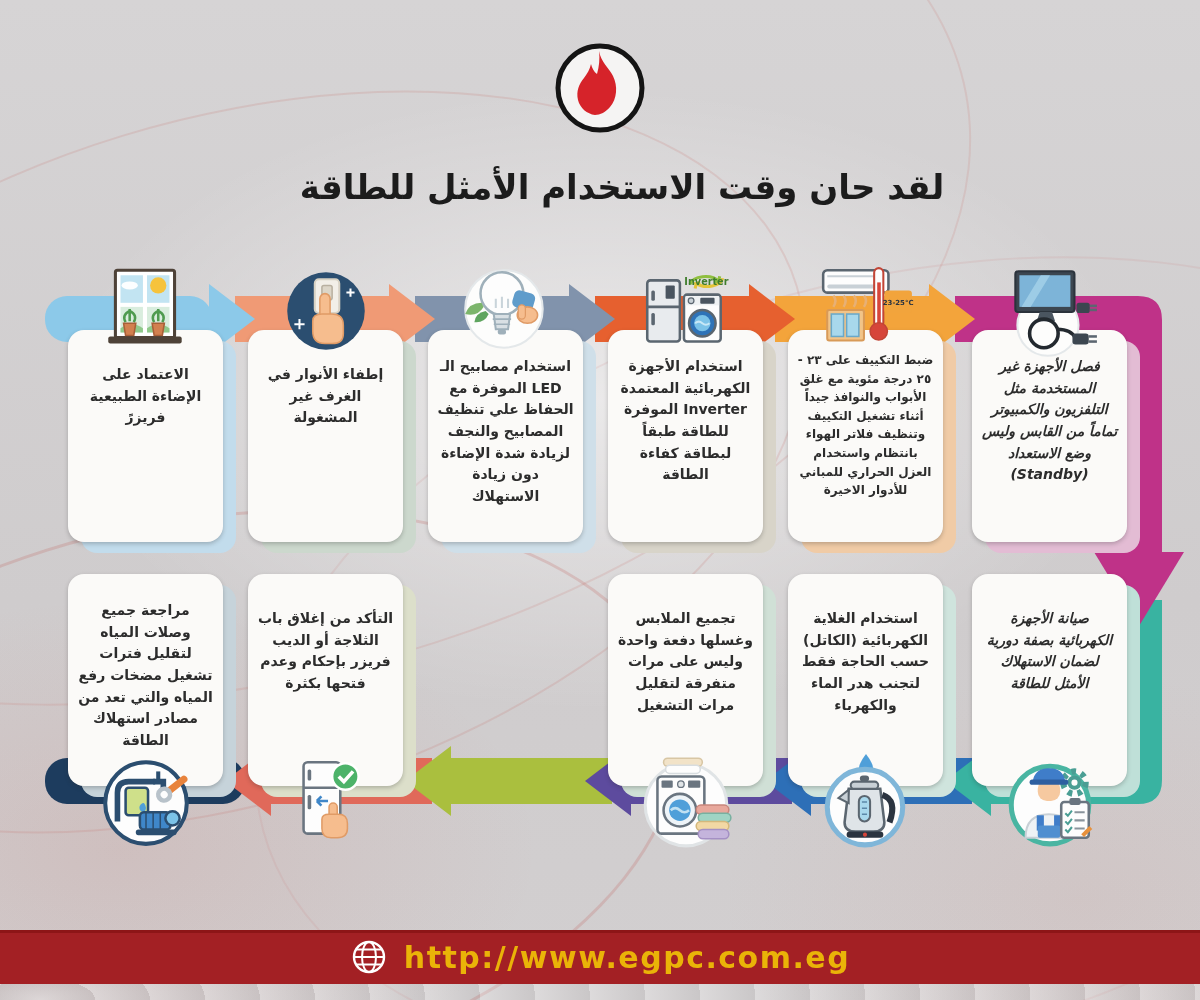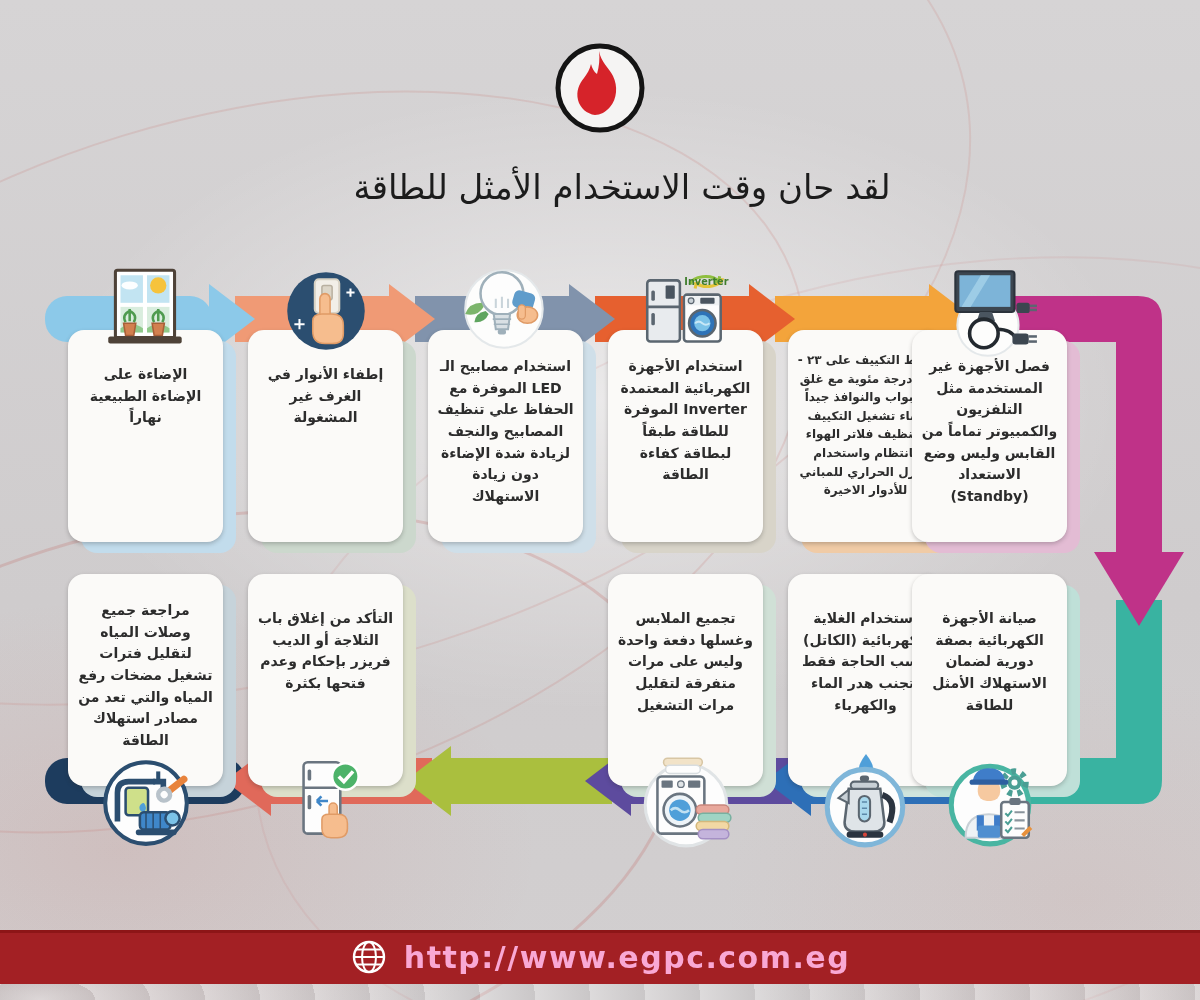--- a/index.html
+++ b/index.html
@@ -14,21 +14,21 @@
   }
   .ring{position:absolute;border-radius:50%;pointer-events:none;}
   .ring.r1{width:1500px;height:860px;left:-520px;top:-180px;border:2px solid rgba(205,130,125,.20);transform:rotate(-13deg);}
   .ring.r2{width:1200px;height:680px;left:-380px;top:120px;border:2px solid rgba(200,110,105,.18);transform:rotate(-17deg);}
   .ring.r3{width:980px;height:560px;left:-300px;top:520px;border:3px solid rgba(190,90,85,.22);transform:rotate(-11deg);}
   .ring.r4{width:1300px;height:760px;left:240px;top:280px;border:2px solid rgba(205,130,125,.14);transform:rotate(-15deg);}
 
   .logo{position:absolute;left:553px;top:38px;width:94px;height:100px;}
   .title{
     position:absolute;left:0;right:0;top:167px;text-align:center;direction:rtl;
-    font-size:34px;font-weight:normal;color:#1c1c1c;letter-spacing:0;margin-left:44px;
+    font-size:34px;font-weight:bold;color:#1c1c1c;letter-spacing:0;margin-left:44px;
   }
   .flow{position:absolute;left:0;top:0;pointer-events:none;}
 
   .card{position:absolute;width:155px;height:212px;}
   .card .echo{position:absolute;inset:0;border-radius:16px;transform:translate(13px,11px);}
   .card .body{
     position:absolute;inset:0;background:#fbfaf8;border-radius:16px;
     box-shadow:0 2px 4px rgba(40,40,40,.25);
     display:flex;justify-content:center;align-items:flex-start;
   }
@@ -36,21 +36,21 @@
     margin:0;padding:34px 9px 0 9px;direction:rtl;text-align:center;
     font-size:14px;line-height:1.55;font-weight:bold;color:#2c2c2c;
   }
   .card.size-s .txt{font-size:14px;padding-top:26px;}
   .card.size-xs .txt{font-size:12px;padding-top:21px;}
   .card.rowb .txt{}
   .card .icon{position:absolute;left:50%;transform:translateX(-50%);width:102px;height:94px;}
   .card.rowt .icon{top:-64px;}
   .card.rowb .icon{bottom:-62px;}
 
-  .c0{left:68px;}.c1{left:248px;}.c2{left:428px;}.c3{left:608px;}.c4{left:788px;}.c5{left:912px;}
+  .c0{left:68px;}.c1{left:248px;}.c2{left:428px;}.c3{left:608px;}.c4{left:788px;}.c5{left:972px;font-style:italic;}
   .rowt{top:330px;}.rowb{top:574px;}
 
   .t0 .echo{background:#c2dcec;}
   .t1 .echo{background:#ccd8cd;}
   .t2 .echo{background:#cfdfe9;}
   .t3 .echo{background:#d8d4c9;}
   .t4 .echo{background:#f0cba6;}
   .t5 .echo{background:#e3bcd4;}
   .b0 .echo{background:#c6d3da;}
   .b1 .echo{background:#dcdfca;}
@@ -61,21 +61,21 @@
 
   .tagline{
     position:absolute;left:0;right:0;top:852px;text-align:center;direction:rtl;
     font-size:29px;font-weight:bold;color:#232323;
   }
   .footer{
     position:absolute;left:0;top:930px;width:1200px;height:54px;background:#a32024;
     display:flex;align-items:center;justify-content:center;gap:16px;
     box-shadow:inset 0 3px 0 rgba(120,10,10,.5);
   }
-  .footer .url{color:#f9a8d4;font-weight:bold;font-size:30px;letter-spacing:1.5px;}
+  .footer .url{color:#eab308;font-weight:bold;font-size:30px;letter-spacing:1.5px;}
   .understrip{position:absolute;left:0;top:984px;width:1200px;height:16px;
     background:repeating-radial-gradient(ellipse 60px 24px at 40px 16px, rgba(255,255,255,.25), rgba(0,0,0,.04) 55px);}
 </style>
 </head>
 <body>
 
 <div class="stage">
 
   <div class="ring r1"></div>
   <div class="ring r2"></div>
@@ -113,21 +113,21 @@
     <svg width="94" height="100" viewBox="0 0 94 100">
       <circle cx="47" cy="50" r="42" fill="#f5f4f3" stroke="#141414" stroke-width="5"></circle>
       <path d="M46 13 c2 11 10 17 14 25 c5 10 4 23 -3 31 c-4 5 -10 8 -15 8 c-8 -1 -15 -7 -17 -15 c-2 -9 1 -16 6 -22 c3 -4 6 -9 7 -14 c1 4 3 8 6 10 c2 -7 3 -15 2 -23 z" fill="#d6232a"></path>
     </svg>
   </div>
   <div class="title">لقد حان وقت الاستخدام الأمثل للطاقة</div>
 
   <div class="card rowt c0 t0">
     <div class="echo"></div>
     <div class="body">
-        <p class="txt">الإضاءة على الإضاءة الطبيعية نهاراً</p>
+        <p class="txt">الاعتماد على الإضاءة الطبيعية فريزرً</p>
       </div>
     <div class="icon">
       <svg width="102" height="94" viewBox="0 0 100 92">
         <rect x="20" y="4" width="58" height="66" rx="2" fill="#ffffff" stroke="#4e4238" stroke-width="3"></rect>
         <rect x="25" y="9" width="22" height="27" fill="#c2e4f2"></rect>
         <rect x="51" y="9" width="22" height="27" fill="#c2e4f2"></rect>
         <circle cx="62" cy="19" r="8" fill="#f6c33c"></circle>
         <ellipse cx="34" cy="19" rx="8" ry="4" fill="#ffffff" opacity=".95"></ellipse>
         <rect x="25" y="40" width="22" height="25" fill="#d9edde"></rect>
         <rect x="51" y="40" width="22" height="25" fill="#d9edde"></rect>
@@ -206,20 +206,36 @@
         <path d="M59 56 q3.5 -3 7 0 t7 0" stroke="#c8e8f6" stroke-width="2" fill="none"></path>
       </svg>
     </div>
   </div>
 
   <div class="card rowt c4 t4 size-xs">
     <div class="echo"></div>
     <div class="body">
         <p class="txt">ضبط التكييف على ٢٣ - ٢٥ درجة مئوية مع غلق الأبواب والنوافذ جيداً أثناء تشغيل التكييف وتنظيف فلاتر الهواء بانتظام واستخدام العزل الحراري للمباني للأدوار الاخيرة</p>
       </div>
+    <div class="icon">
+      <svg width="102" height="94" viewBox="0 0 100 92">
+        <rect x="8" y="4" width="64" height="22" rx="4" fill="#fdfdfd" stroke="#5b6670" stroke-width="2.5"></rect>
+        <line x1="12" y1="10" x2="66" y2="10" stroke="#c8d0d6" stroke-width="2"></line>
+        <rect x="12" y="18" width="54" height="4" rx="2" fill="#c8d0d6"></rect>
+        <path d="M18 29 q4 5 0 11 M28 29 q4 5 0 11 M38 29 q4 5 0 11 M48 29 q4 5 0 11" stroke="#e8b074" stroke-width="2.5" fill="none"></path>
+        <rect x="12" y="43" width="36" height="30" rx="2" fill="#f2c488" stroke="#d89a58" stroke-width="2"></rect>
+        <rect x="16" y="47" width="12" height="22" fill="#a8d8ec" stroke="#6aa8c8" stroke-width="1.5"></rect>
+        <rect x="31" y="47" width="12" height="22" fill="#a8d8ec" stroke="#6aa8c8" stroke-width="1.5"></rect>
+        <rect x="58" y="2" width="9" height="58" rx="4.5" fill="#fdfdfd" stroke="#c24536" stroke-width="2"></rect>
+        <rect x="61" y="16" width="3.5" height="44" fill="#d6453a"></rect>
+        <circle cx="62.5" cy="64" r="8.5" fill="#d6453a" stroke="#c24536" stroke-width="1.5"></circle>
+        <rect x="68" y="24" width="27" height="22" rx="3" fill="#f2a43c"></rect>
+        <text x="81.5" y="38" font-size="6.8" font-weight="bold" fill="#2b3440" text-anchor="middle">23-25°C</text>
+      </svg>
+    </div>
   </div>
 
   <div class="card rowt c5 t5 size-s">
     <div class="echo"></div>
     <div class="body">
         <p class="txt">فصل الأجهزة غير المستخدمة مثل التلفزيون والكمبيوتر تماماً من القابس وليس وضع الاستعداد (Standby)</p>
       </div>
     <div class="icon">
       <svg width="102" height="94" viewBox="0 0 100 92">
         <circle cx="48" cy="58" r="30" fill="#fdfdfc" stroke="#e4e8ea" stroke-width="2"></circle>

